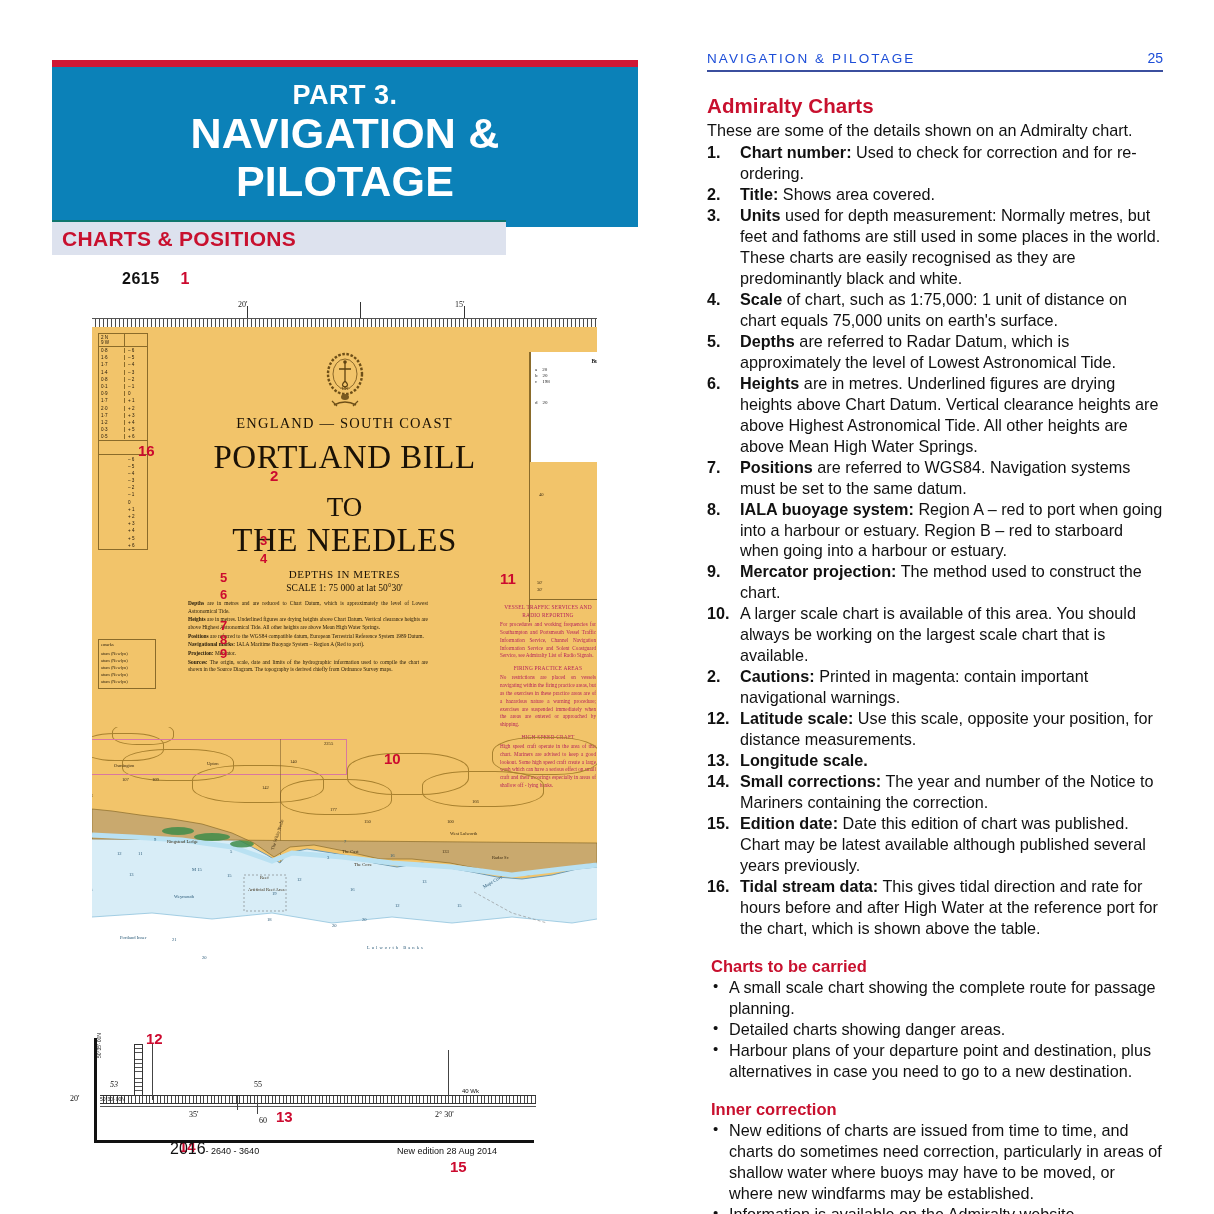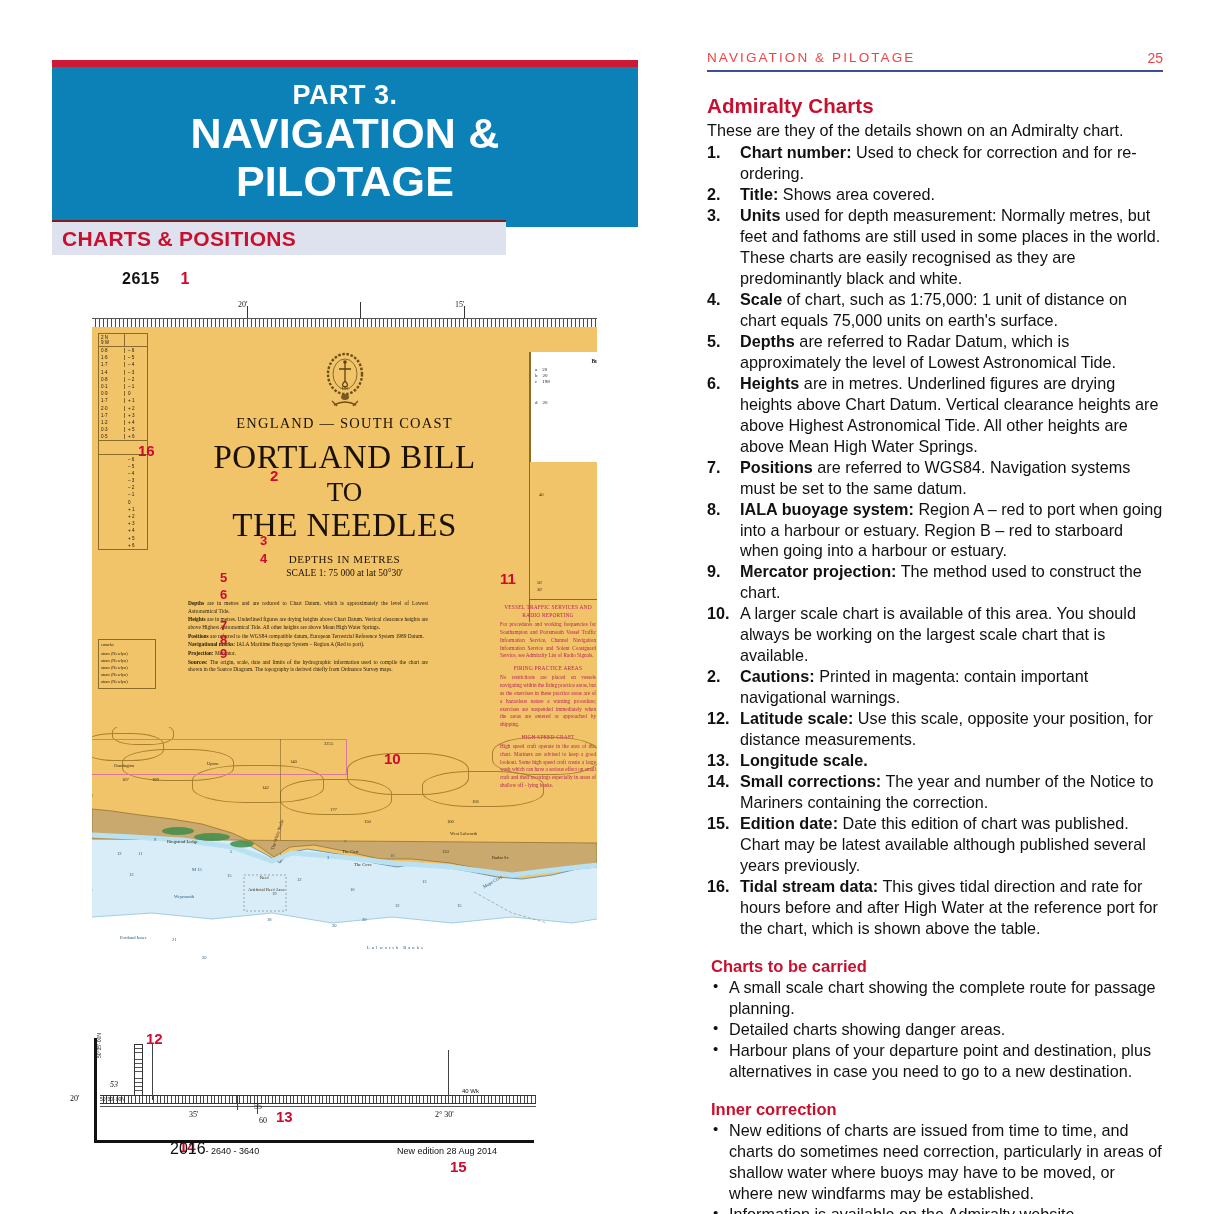--- a/index.html
+++ b/index.html
@@ -51,21 +51,21 @@
     margin-top: 2px;
   }
 
   .section-bar {
     position: absolute;
     left: 52px;
     top: 220px;
     width: 454px;
     height: 33px;
     background: #dde2ee;
-    border-top: 2px solid #7f1d1d;
+    border-top: 2px solid #0f766e;
     display: flex;
     align-items: center;
   }
   .section-bar-text {
     color: #c8102e;
     font-size: 21px;
     font-weight: bold;
     letter-spacing: 0.3px;
     padding-left: 10px;
   }
@@ -192,21 +192,21 @@
     letter-spacing: 1.2px;
   }
   .ct-main1 {
     font-size: 33px;
     letter-spacing: 0.5px;
     margin-top: 8px;
     line-height: 1.05;
   }
   .ct-to {
     font-size: 27px;
-    margin-top: 3px;
+    margin-top: 18px;
     line-height: 1.05;
   }
   .ct-main2 {
     font-size: 33px;
     letter-spacing: 0.5px;
     margin-top: 2px;
     line-height: 1.05;
   }
   .ct-depths {
     font-size: 11px;
@@ -409,22 +409,22 @@
   
   .right-col {
     position: absolute;
     left: 707px;
     top: 50px;
     width: 456px;
   }
   .rc-header {
     display: flex;
     justify-content: space-between;
-    align-items: flex-start;
-    color: #ef4444;
+    align-items: center;
+    color: #1d4ed8;
     font-size: 13.5px;
     letter-spacing: 2.1px;
     font-weight: normal;
     padding-bottom: 4px;
   }
   .rc-pageno {
     letter-spacing: 0;
     font-size: 14px;
   }
   .rc-rule {
@@ -836,41 +836,41 @@
 
     <div class="sb-tickv" style="left:100px; top:44px; height:56px;"></div>
     <div class="sb-tickv" style="left:185px; top:96px; height:14px;"></div>
     <div class="sb-tickv" style="left:205px; top:96px; height:18px;"></div>
     <div class="sb-tickv" style="left:396px; top:50px; height:52px;"></div>
 
     <div class="sb-lbl" style="left:18px; top:94px;">20'</div>
     <div class="sb-lbl-sm" style="left:48px; top:96px; font-size:5px;">50°30'·00N</div>
     <div class="sb-lbl-sm" style="left:44px; top:58px; font-size:5px; transform:rotate(-90deg); transform-origin:left top;">50°35'·00N</div>
     <div class="sb-lbl" style="left:58px; top:80px; font-style:italic;">53</div>
-    <div class="sb-lbl" style="left:202px; top:80px; margin-top:22px;">55</div>
+    <div class="sb-lbl" style="left:202px; top:80px; ">55</div>
     <div class="sb-lbl" style="left:207px; top:116px;">60</div>
     <div class="sb-lbl" style="left:137px; top:110px;">35'</div>
     <div class="sb-lbl" style="left:383px; top:110px;">2° 30'</div>
     <div class="sb-lbl-sm" style="left:410px; top:88px; font-size:6px;">40  Wk</div>
 
     <div class="sb-corr">
       <span>2016</span><small>- 2640 - 3640</small>
     </div>
     <div class="sb-edition">New edition 28 Aug 2014</div>
   </div>
 
   <div class="right-col">
     <div class="rc-header">
       <span>NAVIGATION &amp; PILOTAGE</span>
       <span class="rc-pageno">25</span>
     </div>
     <div class="rc-rule"></div>
 
     <h2 class="rc-h2">Admiralty Charts</h2>
-    <p class="rc-intro">These are they of the details shown on an Admiralty chart.</p>
+    <p class="rc-intro">These are some of the details shown on an Admiralty chart.</p>
 
     <ol class="rc-list" id="rc-list">
         <li><span class="num">1.</span><b>Chart number:</b><span> Used to check for correction and for re-ordering.</span></li>
         <li><span class="num">2.</span><b>Title:</b><span> Shows area covered.</span></li>
         <li><span class="num">3.</span><b>Units</b><span> used for depth measurement: Normally metres, but feet and fathoms are still used in some places in the world. These charts are easily recognised as they are predominantly black and white.</span></li>
         <li><span class="num">4.</span><b>Scale</b><span> of chart, such as 1:75,000: 1 unit of distance on chart equals 75,000 units on earth's surface.</span></li>
         <li><span class="num">5.</span><b>Depths</b><span> are referred to Radar Datum, which is approximately the level of Lowest Astronomical Tide.</span></li>
         <li><span class="num">6.</span><b>Heights</b><span> are in metres. Underlined figures are drying heights above Chart Datum. Vertical clearance heights are above Highest Astronomical Tide. All other heights are above Mean High Water Springs.</span></li>
         <li><span class="num">7.</span><b>Positions</b><span> are referred to WGS84. Navigation systems must be set to the same datum.</span></li>
         <li><span class="num">8.</span><b>IALA buoyage system:</b><span> Region A – red to port when going into a harbour or estuary. Region B – red to starboard when going into a harbour or estuary.</span></li>

